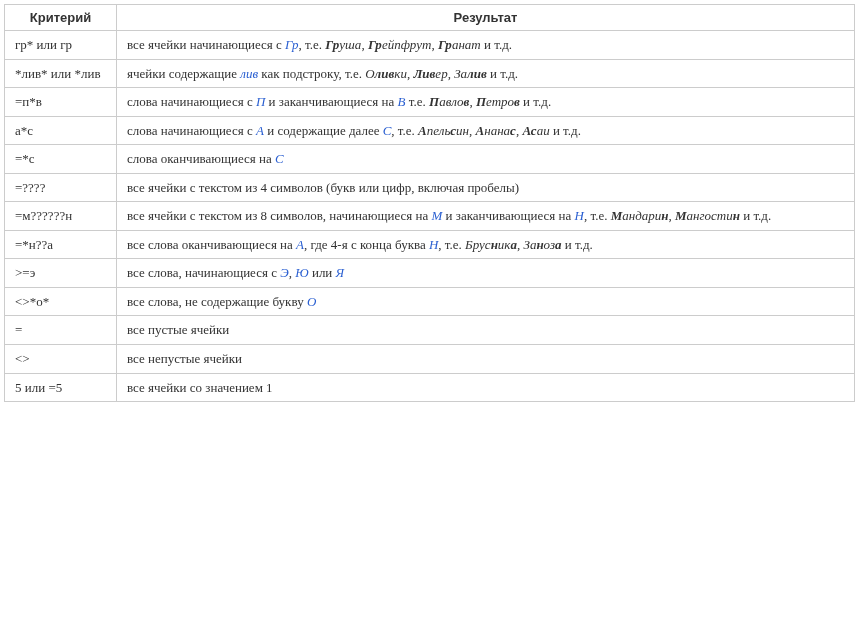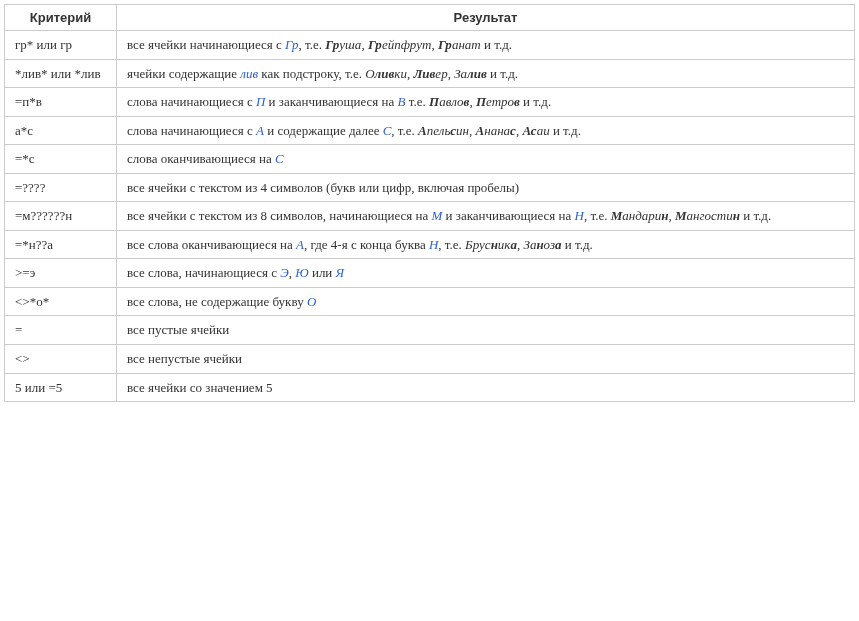--- a/index.html
+++ b/index.html
@@ -97,16 +97,16 @@
       <tr>
         <td>=</td>
         <td><span>все пустые ячейки</span></td>
       </tr>
       <tr>
         <td>&lt;&gt;</td>
         <td><span>все непустые ячейки</span></td>
       </tr>
       <tr>
         <td>5 или =5</td>
-        <td><span>все ячейки со значением 5</span></td>
+        <td><span>все ячейки со значением 1</span></td>
       </tr>
     </tbody>
 </table>
 
 </body></html>

